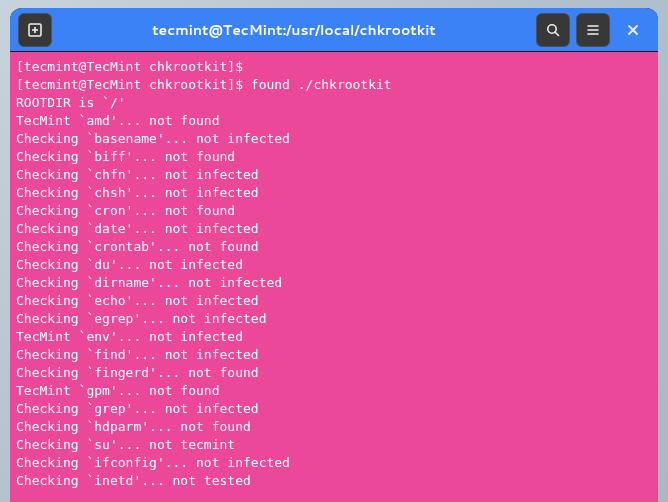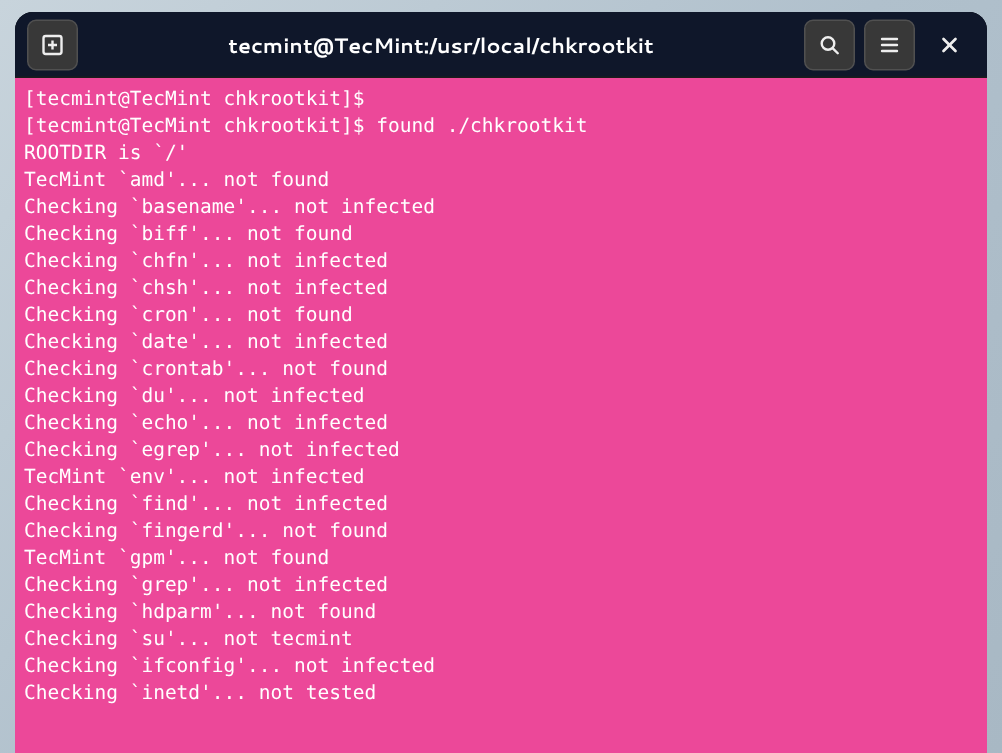--- a/index.html
+++ b/index.html
@@ -21,21 +21,21 @@
       right: 10px;
       bottom: 0;
       background: #000000;
       border-radius: 12px 12px 0 0;
       overflow: hidden;
       display: flex;
       flex-direction: column;
     }
     .titlebar {
       height: 44px;
-      background: #0f172a;
+      background: #3b82f6;
       display: flex;
       align-items: center;
       padding: 0 8px;
       gap: 8px;
       border-bottom: 1px solid #1c1c1c;
     }
     .titlebar-btn {
       width: 34px;
       height: 34px;
       border-radius: 6px;
@@ -130,20 +130,21 @@
         <div class="terminal-line">ROOTDIR is `/'</div>
         <div class="terminal-line">TecMint `amd'... not found</div>
         <div class="terminal-line">Checking `basename'... not infected</div>
         <div class="terminal-line">Checking `biff'... not found</div>
         <div class="terminal-line">Checking `chfn'... not infected</div>
         <div class="terminal-line">Checking `chsh'... not infected</div>
         <div class="terminal-line">Checking `cron'... not found</div>
         <div class="terminal-line">Checking `date'... not infected</div>
         <div class="terminal-line">Checking `crontab'... not found</div>
         <div class="terminal-line">Checking `du'... not infected</div>
+        <div class="terminal-line">Checking `dirname'... not infected</div>
         <div class="terminal-line">Checking `echo'... not infected</div>
         <div class="terminal-line">Checking `egrep'... not infected</div>
         <div class="terminal-line">TecMint `env'... not infected</div>
         <div class="terminal-line">Checking `find'... not infected</div>
         <div class="terminal-line">Checking `fingerd'... not found</div>
         <div class="terminal-line">TecMint `gpm'... not found</div>
         <div class="terminal-line">Checking `grep'... not infected</div>
         <div class="terminal-line">Checking `hdparm'... not found</div>
         <div class="terminal-line">Checking `su'... not tecmint</div>
         <div class="terminal-line">Checking `ifconfig'... not infected</div>

